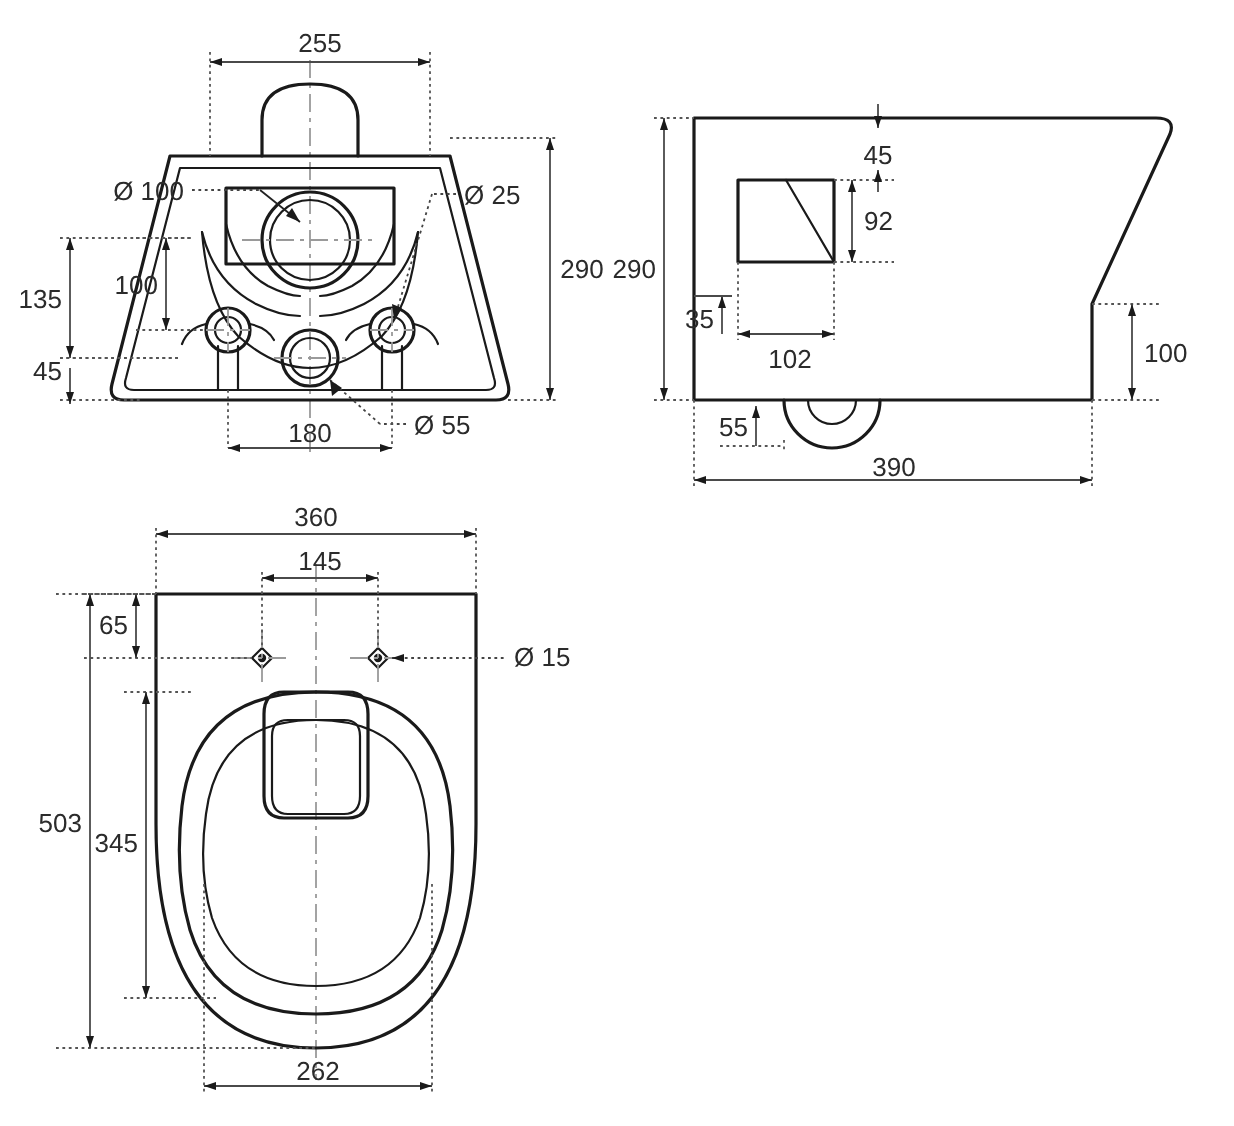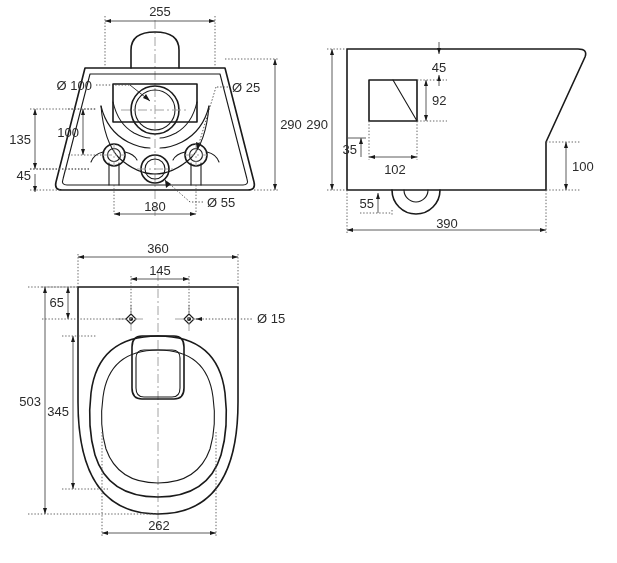--- a/index.html
+++ b/index.html
@@ -1,18 +1,18 @@
 <!DOCTYPE html>
 <html><head>
 <meta charset="utf-8">
 <style>
   html,body{margin:0;padding:0;background:#ffffff;}
   body{width:617px;height:563px;position:relative;overflow:hidden;
        font-family:"Liberation Sans",sans-serif;color:#1a1a1a;}
-  #drawing{position:absolute;left:0;top:2px;width:617px;height:473px;}
+  #drawing{position:absolute;left:0;top:12px;width:617px;height:473px;}
   .dimtext{font-family:"Liberation Sans",sans-serif;font-size:13px;fill:#2b2b2b;}
   .obj{fill:none;stroke:#1a1a1a;stroke-width:1.6;stroke-linejoin:round;stroke-linecap:round;}
   .obj-thin{fill:none;stroke:#1a1a1a;stroke-width:1.1;stroke-linejoin:round;stroke-linecap:round;}
   .dimline{stroke:#4a4a4a;stroke-width:0.9;fill:none;}
   .extline{stroke:#555;stroke-width:0.9;fill:none;stroke-dasharray:1.4,1.8;}
   .centerline{stroke:#9a9a9a;stroke-width:0.9;fill:none;stroke-dasharray:9,3,2,3;}
   .leader{stroke:#444;stroke-width:0.9;fill:none;stroke-dasharray:1.4,1.8;}
   .leader-solid{stroke:#222;stroke-width:0.9;fill:none;}
   .hole{fill:#1a1a1a;stroke:none;}
 </style>

